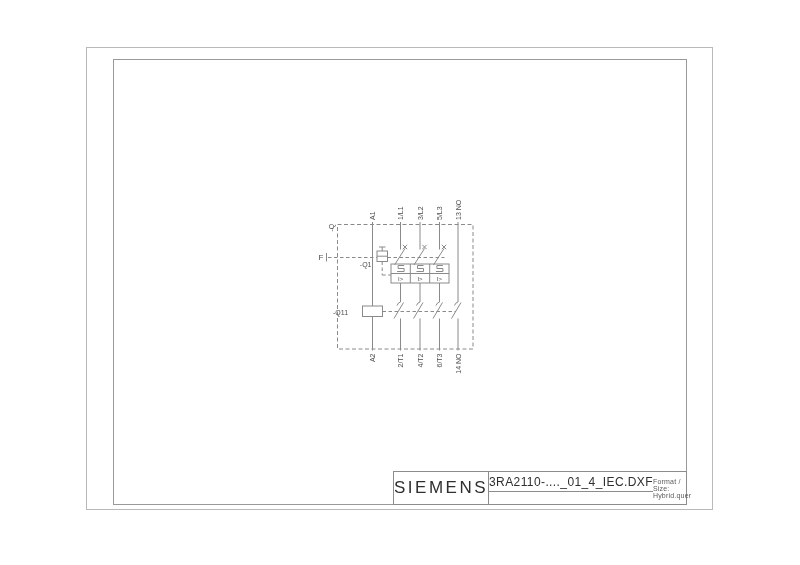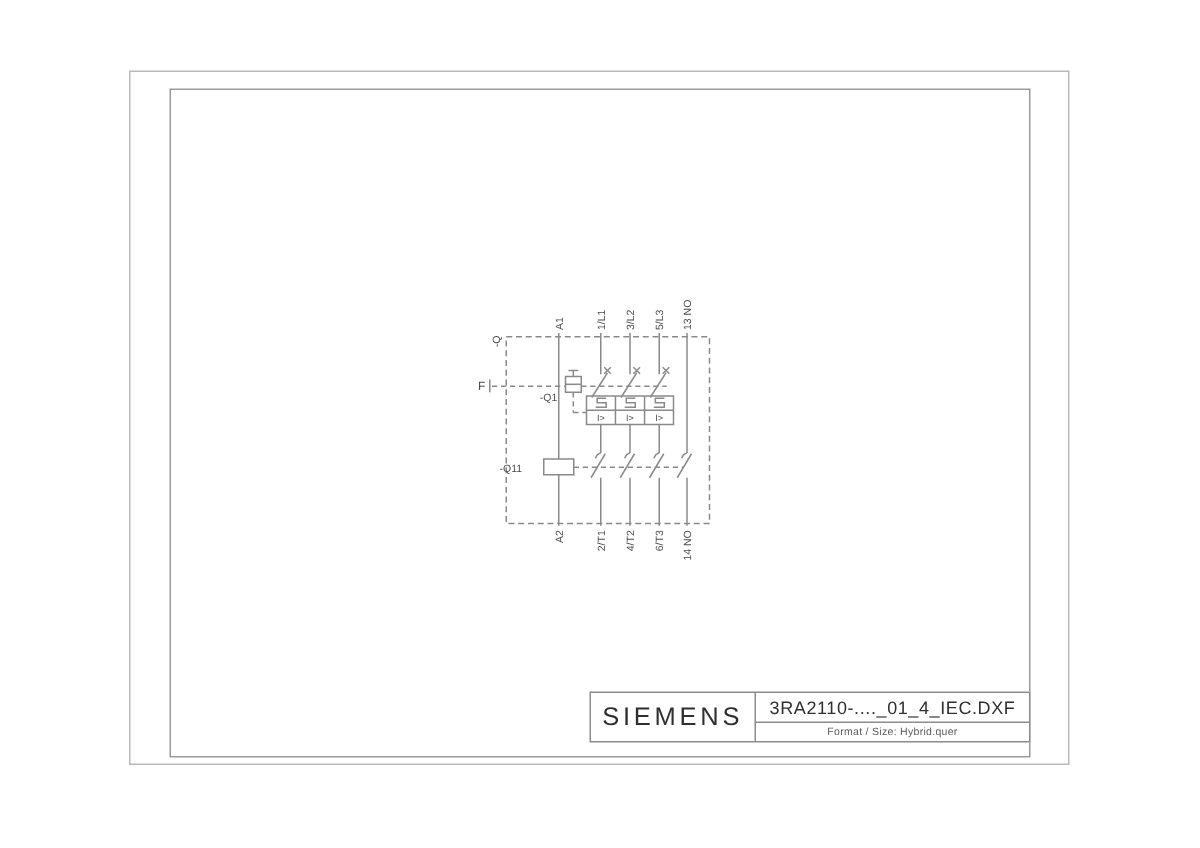--- a/index.html
+++ b/index.html
@@ -12,26 +12,26 @@
   #schematic{position:absolute;left:0;top:0;width:800px;height:565px;}
   #schematic line,#schematic path,#schematic rect,#schematic polyline{
       stroke:#8a8a8a;stroke-width:1;fill:none;}
   #schematic text{fill:#4d4d4d;font-family:"Liberation Sans",sans-serif;}
   .lbl{font-size:7px;}
   .lbl8{font-size:8px;}
   .trip{font-size:6px;}
   .dash{stroke-dasharray:3.5 2.5;}
   .dashbox{stroke-dasharray:4 2.5;}
   
-  .tb{position:absolute;left:393px;top:461px;width:292px;height:32px;
+  .tb{position:absolute;left:393px;top:471px;width:292px;height:32px;
       border:1px solid #8c8c8c;display:flex;background:#fff;}
   .tb-brand{width:109px;border-right:1px solid #8c8c8c;display:flex;
             align-items:center;justify-content:center;
             font-size:17px;letter-spacing:2.5px;color:#2f2f2f;}
-  .tb-right{flex:1;display:flex;flex-direction:column;}
+  .tb-right{flex:1;display:flex;}
   .tb-file{height:19px;border-bottom:1px solid #8c8c8c;display:flex;
            align-items:center;justify-content:center;
            font-size:12px;letter-spacing:.4px;color:#2f2f2f;white-space:nowrap;}
   .tb-format{flex:1;display:flex;align-items:center;justify-content:center;
              font-size:7px;color:#5a5a5a;letter-spacing:.2px;}
 </style>
 </head>
 <body>
 
 <div id="page">

